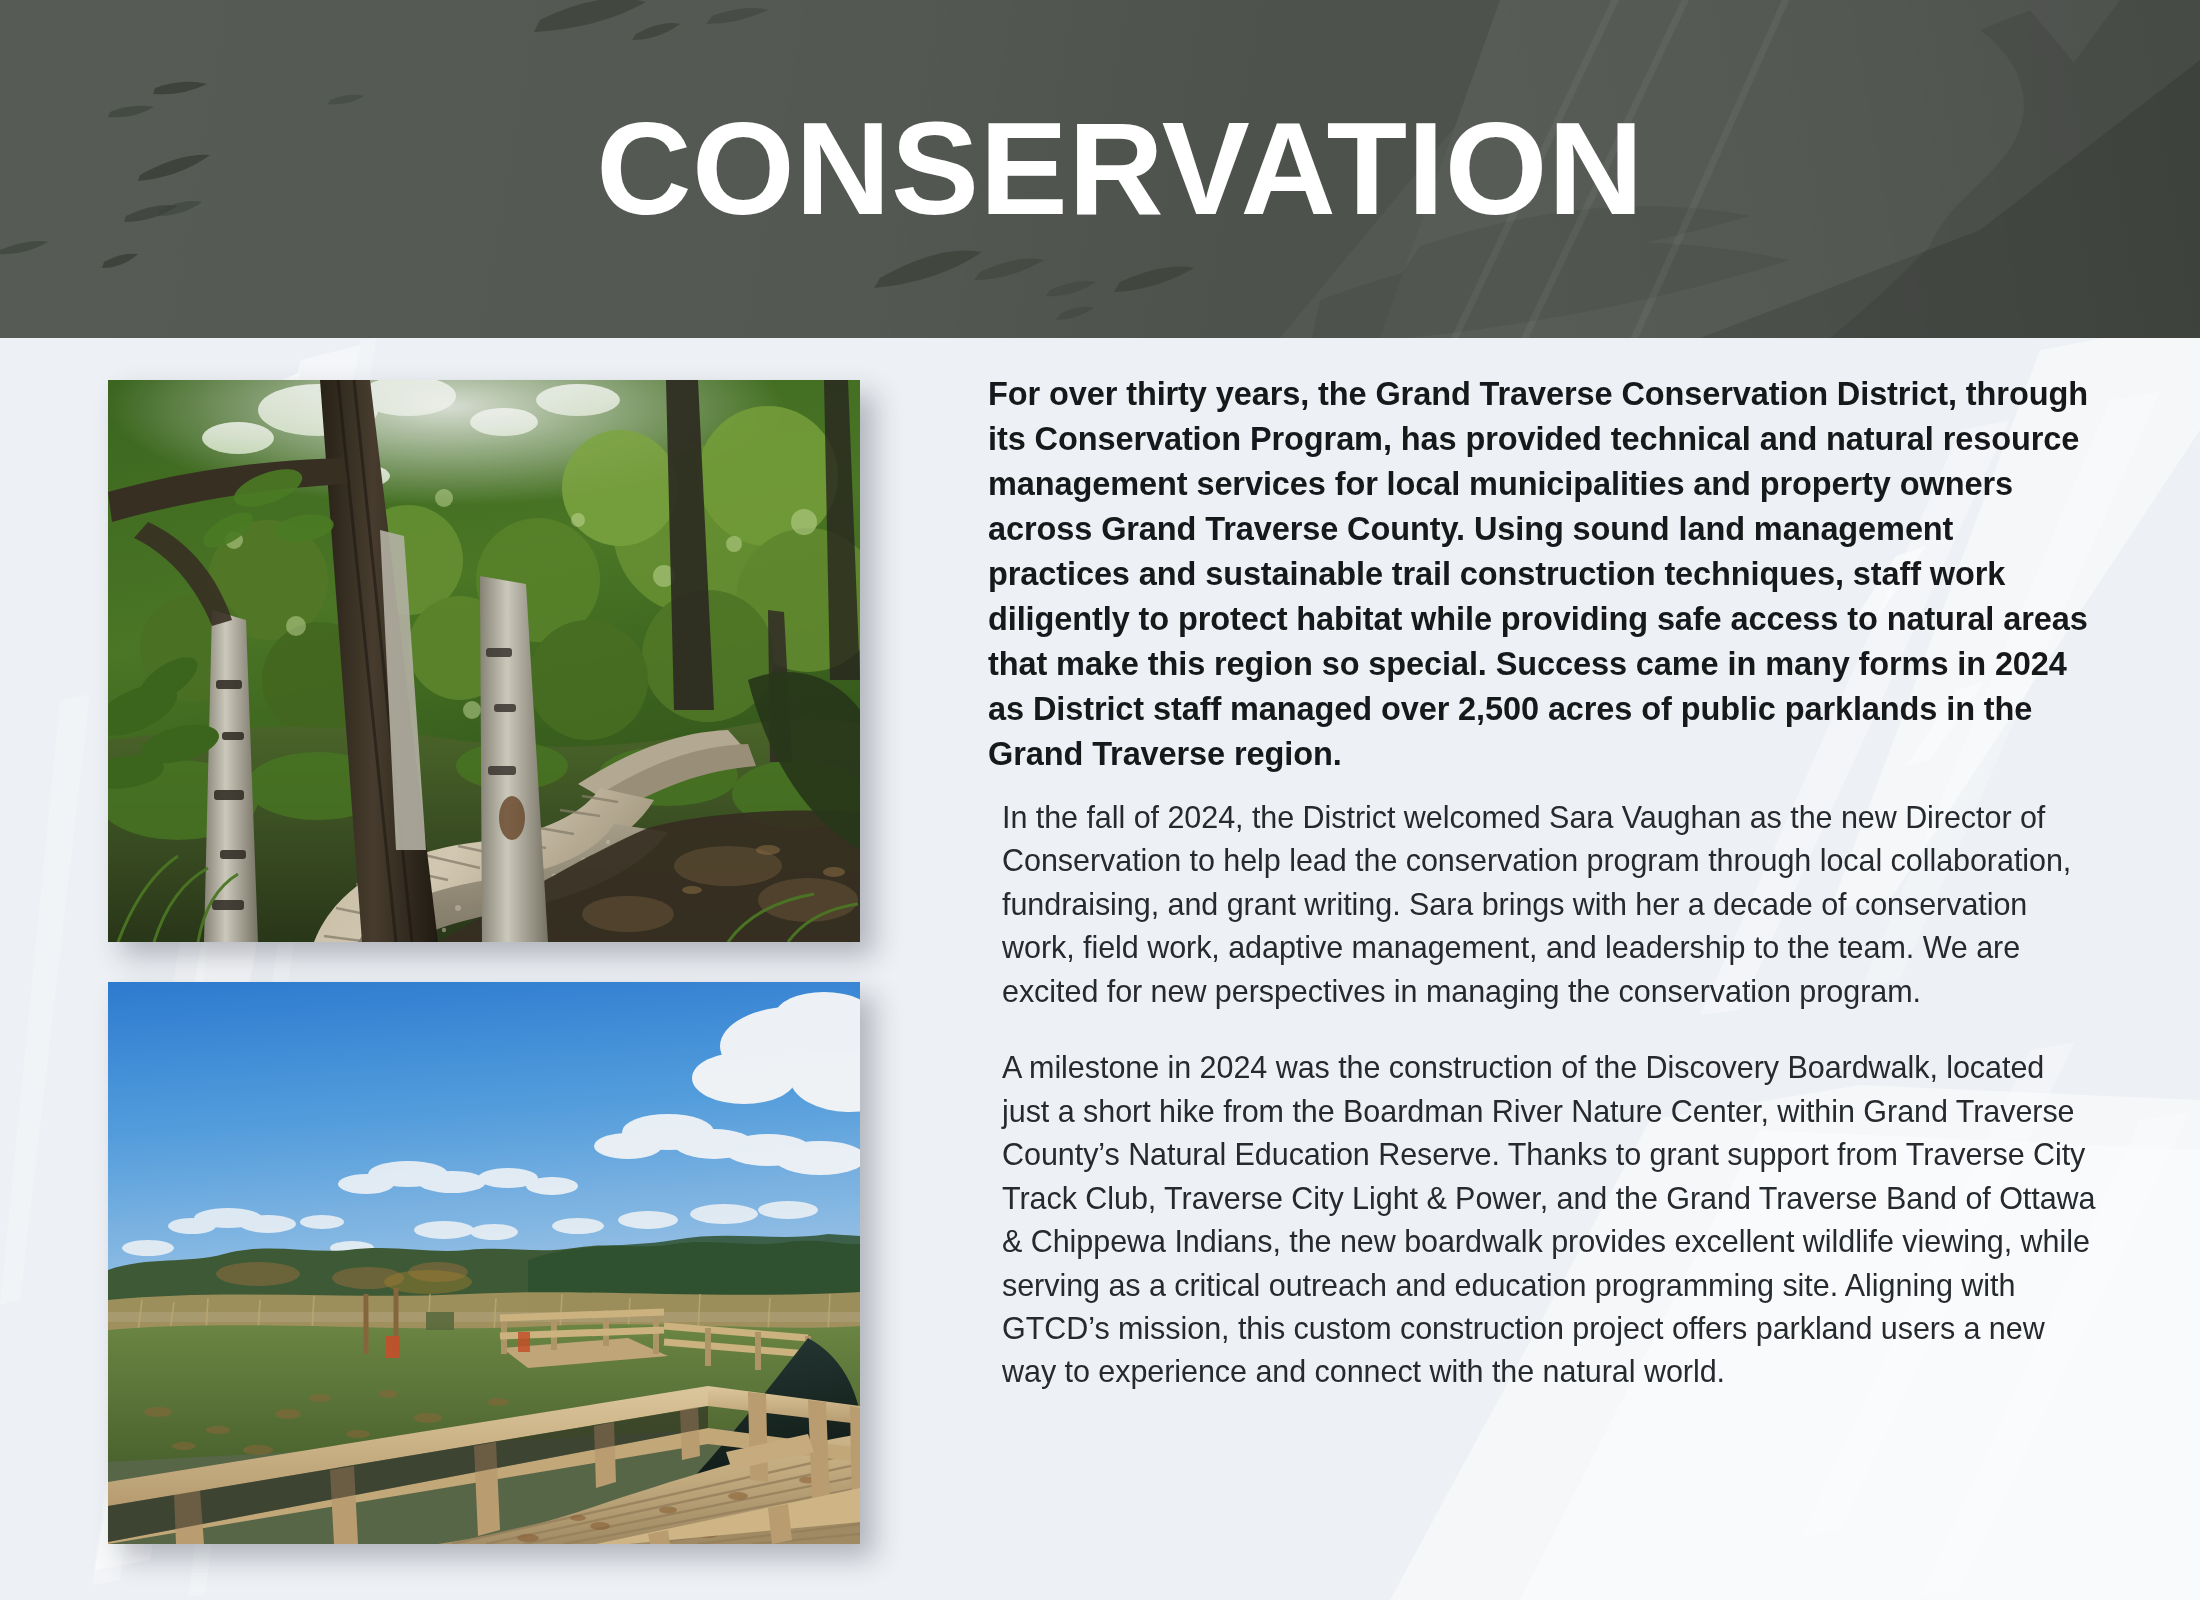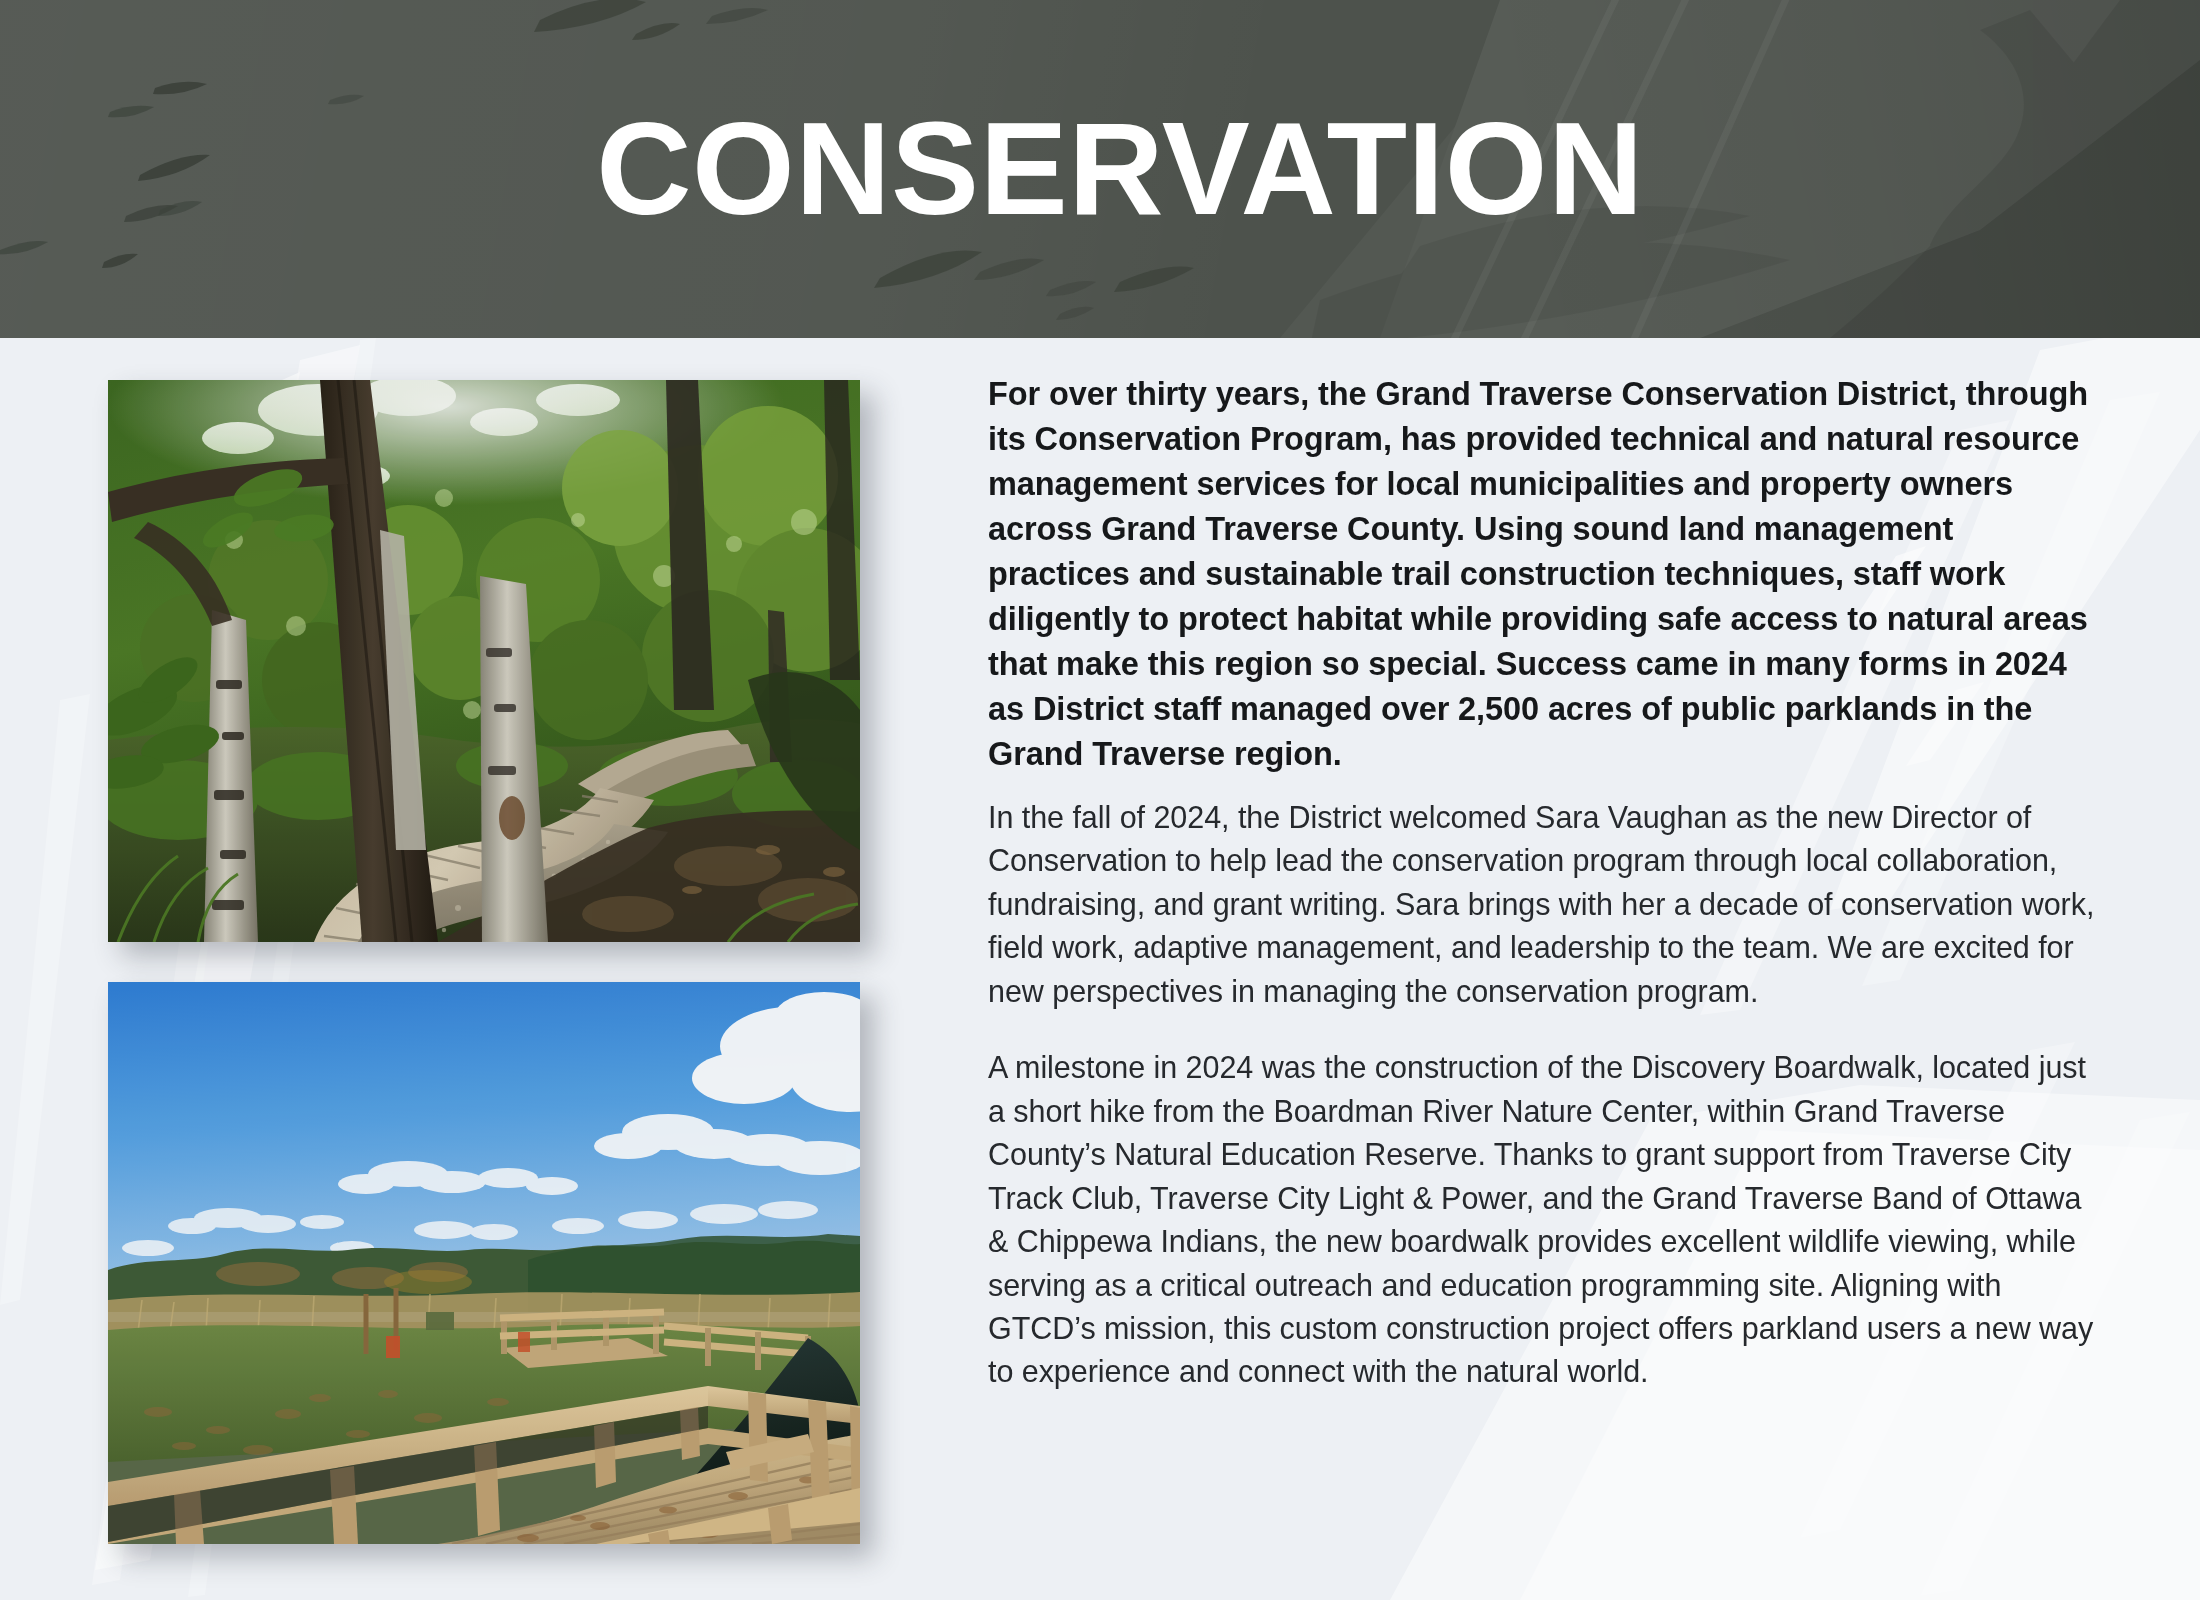--- a/index.html
+++ b/index.html
@@ -70,20 +70,21 @@
     letter-spacing:-0.1px;
     margin-bottom:19px;
   }
   .para-body {
     font-size:30.5px;
     line-height:1.425;
     font-weight:400;
     color:#26292d;
     letter-spacing:-0.05px;
     margin-bottom:33px;
+    margin-left:14px;
   }
   .para-body:last-child { margin-bottom:0; }
 </style>
 </head>
 <body>
 
 <div id="page">
 
   <div class="bg-streaks">
     <svg viewBox="0 0 2200 1600" preserveAspectRatio="none">

